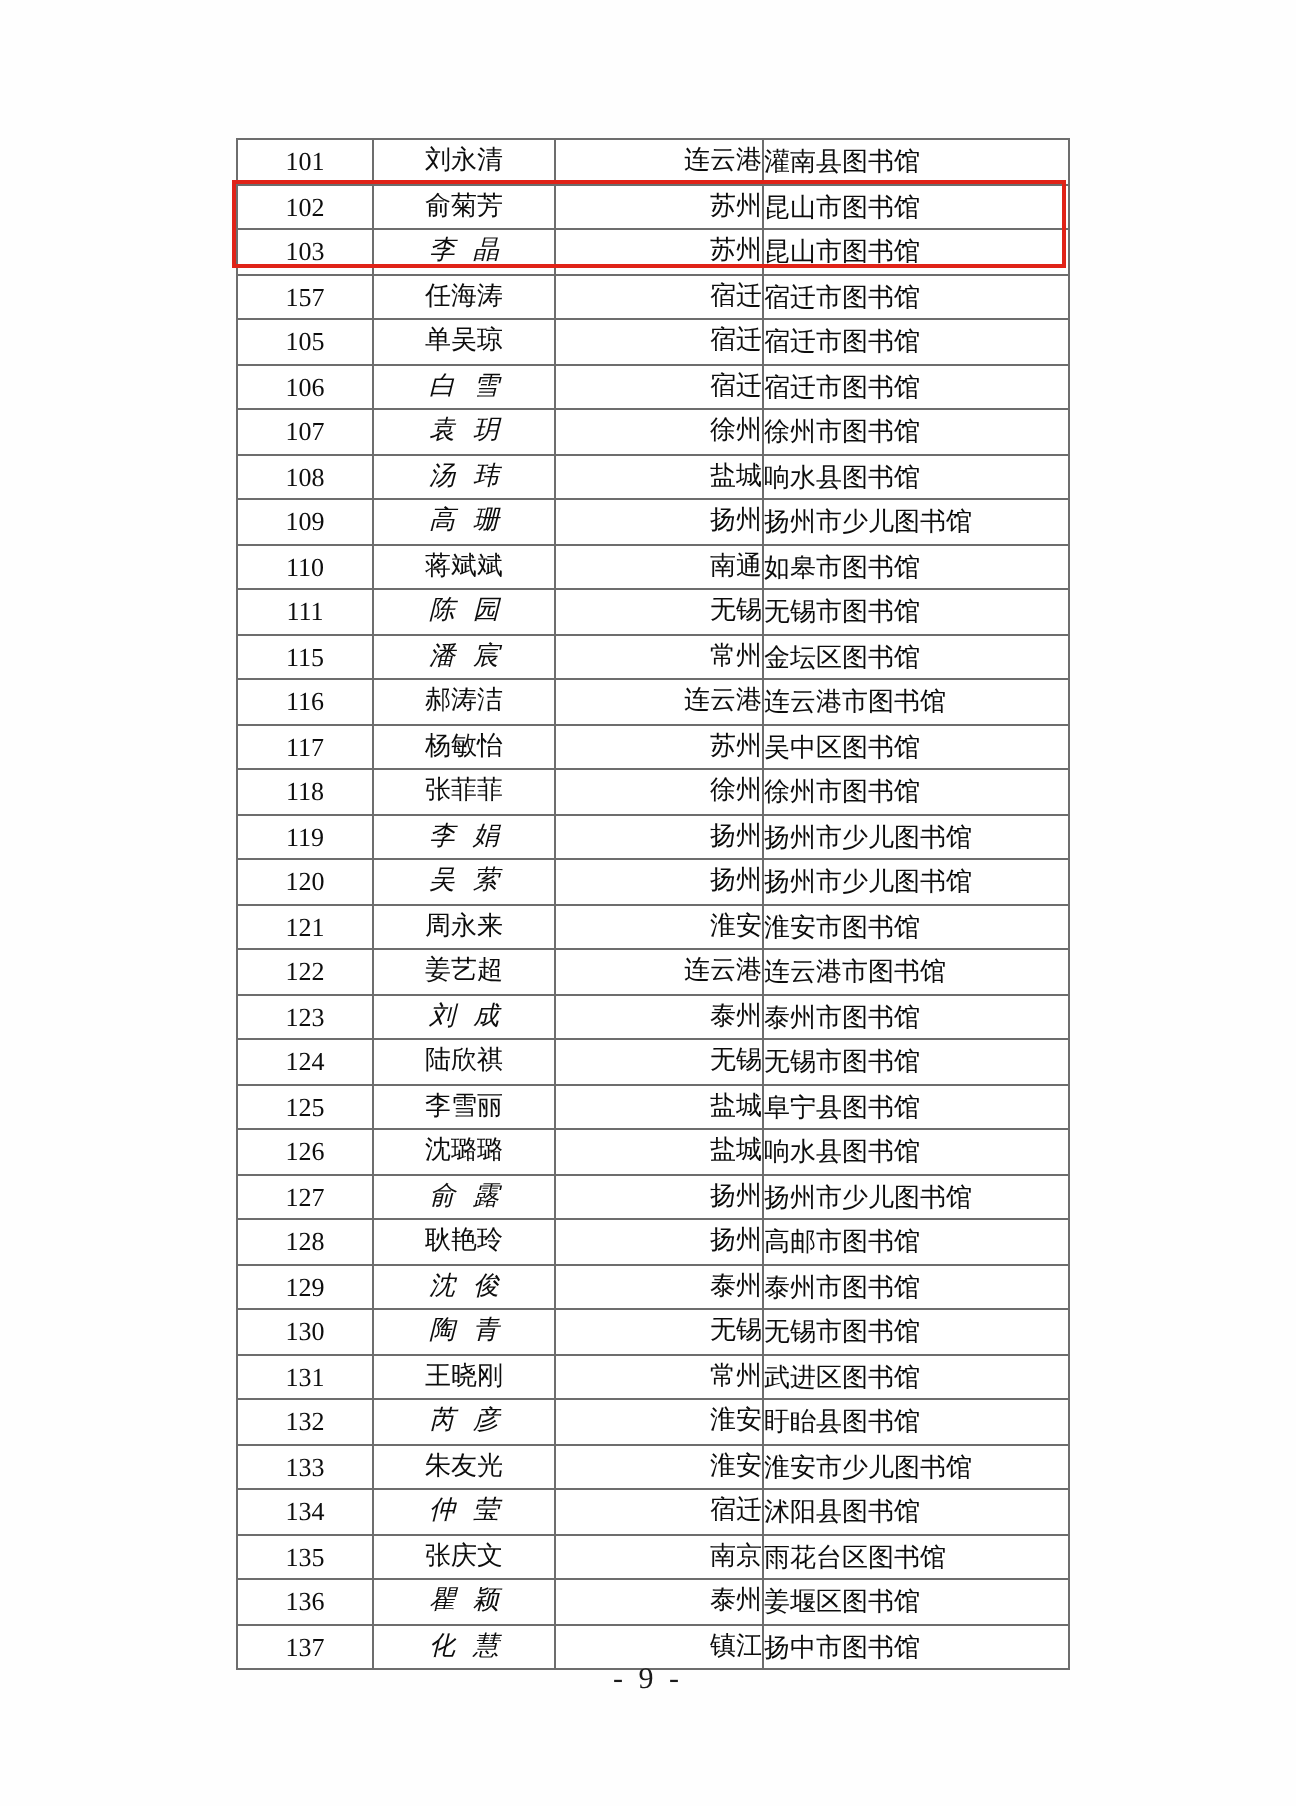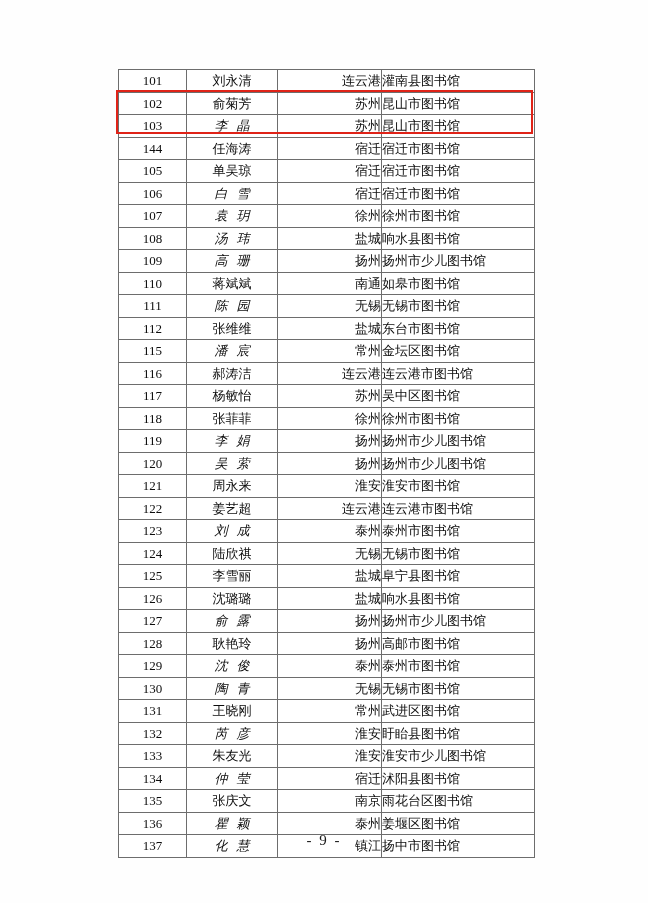--- a/index.html
+++ b/index.html
@@ -95,21 +95,21 @@
           <td class="c-city">苏州</td>
           <td class="c-lib">昆山市图书馆</td>
         </tr>
         <tr>
           <td class="c-index">103</td>
           <td class="c-name sparse">李晶</td>
           <td class="c-city">苏州</td>
           <td class="c-lib">昆山市图书馆</td>
         </tr>
         <tr>
-          <td class="c-index">144</td>
+          <td class="c-index">157</td>
           <td class="c-name">任海涛</td>
           <td class="c-city">宿迁</td>
           <td class="c-lib">宿迁市图书馆</td>
         </tr>
         <tr>
           <td class="c-index">105</td>
           <td class="c-name">单吴琼</td>
           <td class="c-city">宿迁</td>
           <td class="c-lib">宿迁市图书馆</td>
         </tr>
@@ -143,26 +143,20 @@
           <td class="c-city">南通</td>
           <td class="c-lib">如皋市图书馆</td>
         </tr>
         <tr>
           <td class="c-index">111</td>
           <td class="c-name sparse">陈园</td>
           <td class="c-city">无锡</td>
           <td class="c-lib">无锡市图书馆</td>
         </tr>
         <tr>
-          <td class="c-index">112</td>
-          <td class="c-name">张维维</td>
-          <td class="c-city">盐城</td>
-          <td class="c-lib">东台市图书馆</td>
-        </tr>
-        <tr>
           <td class="c-index">115</td>
           <td class="c-name sparse">潘宸</td>
           <td class="c-city">常州</td>
           <td class="c-lib">金坛区图书馆</td>
         </tr>
         <tr>
           <td class="c-index">116</td>
           <td class="c-name">郝涛洁</td>
           <td class="c-city">连云港</td>
           <td class="c-lib">连云港市图书馆</td>

